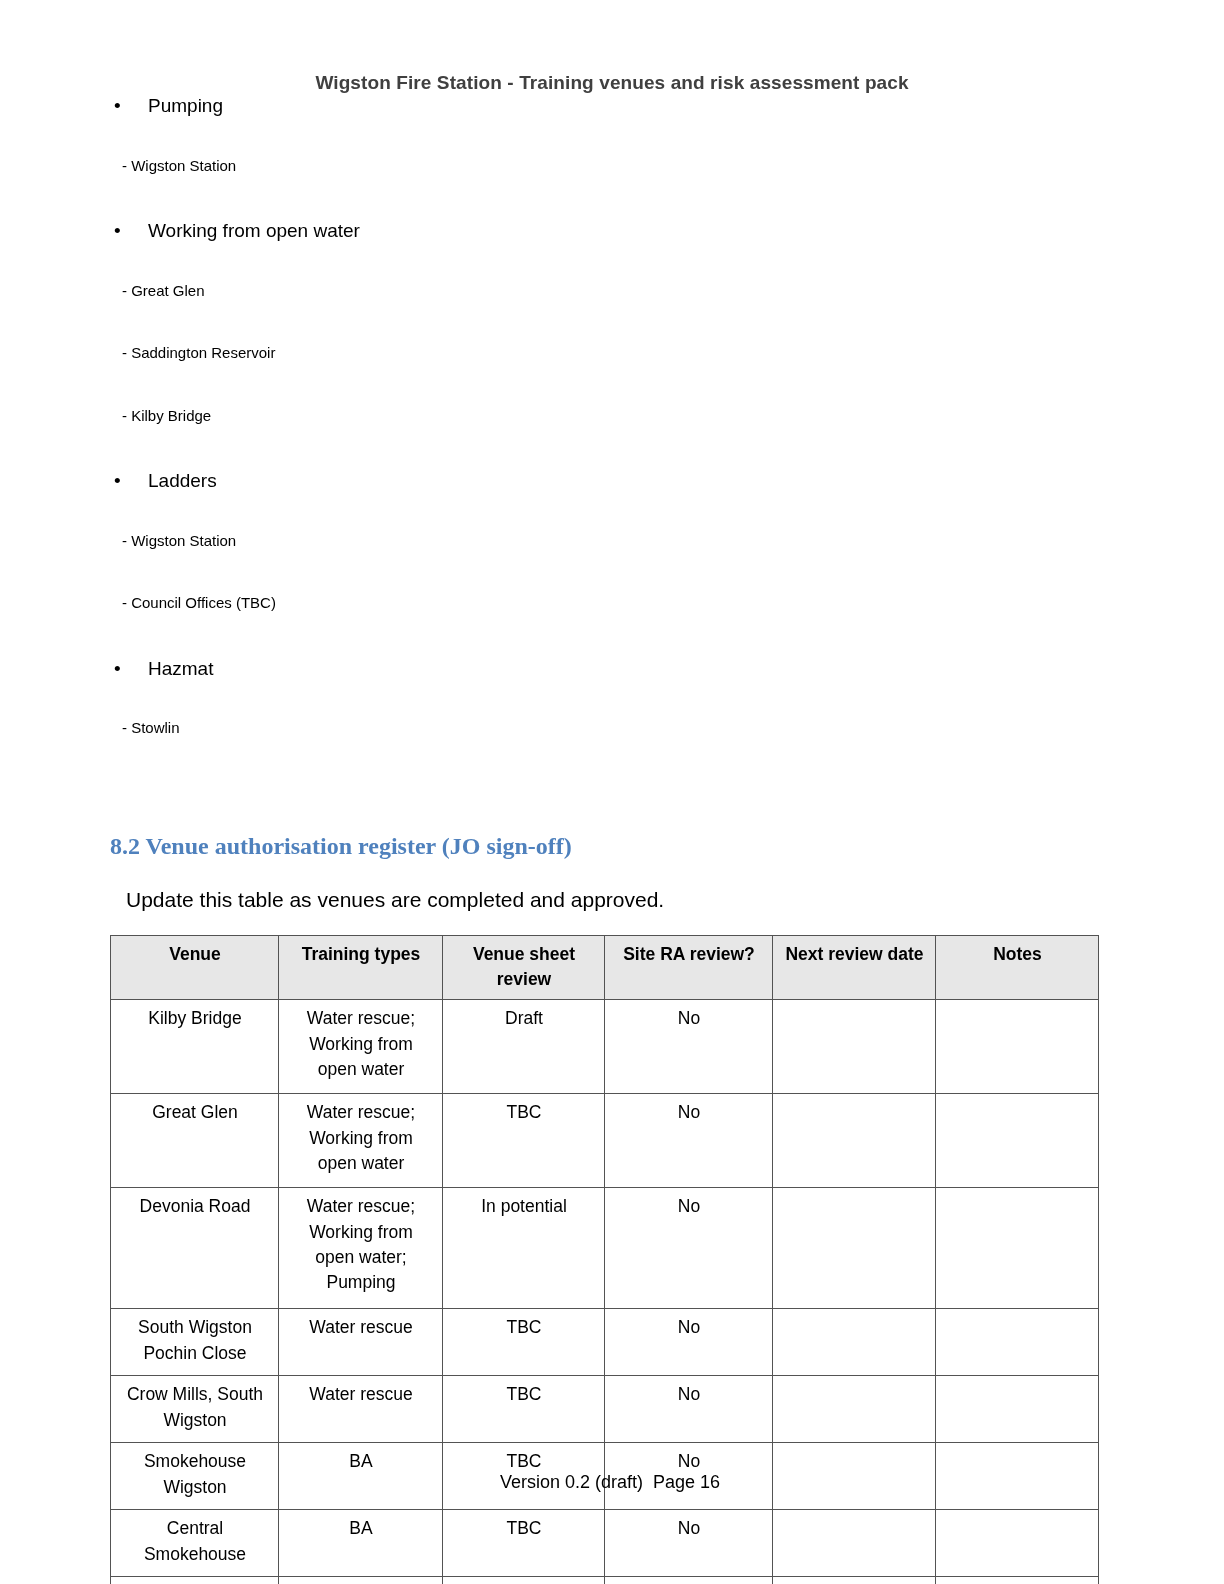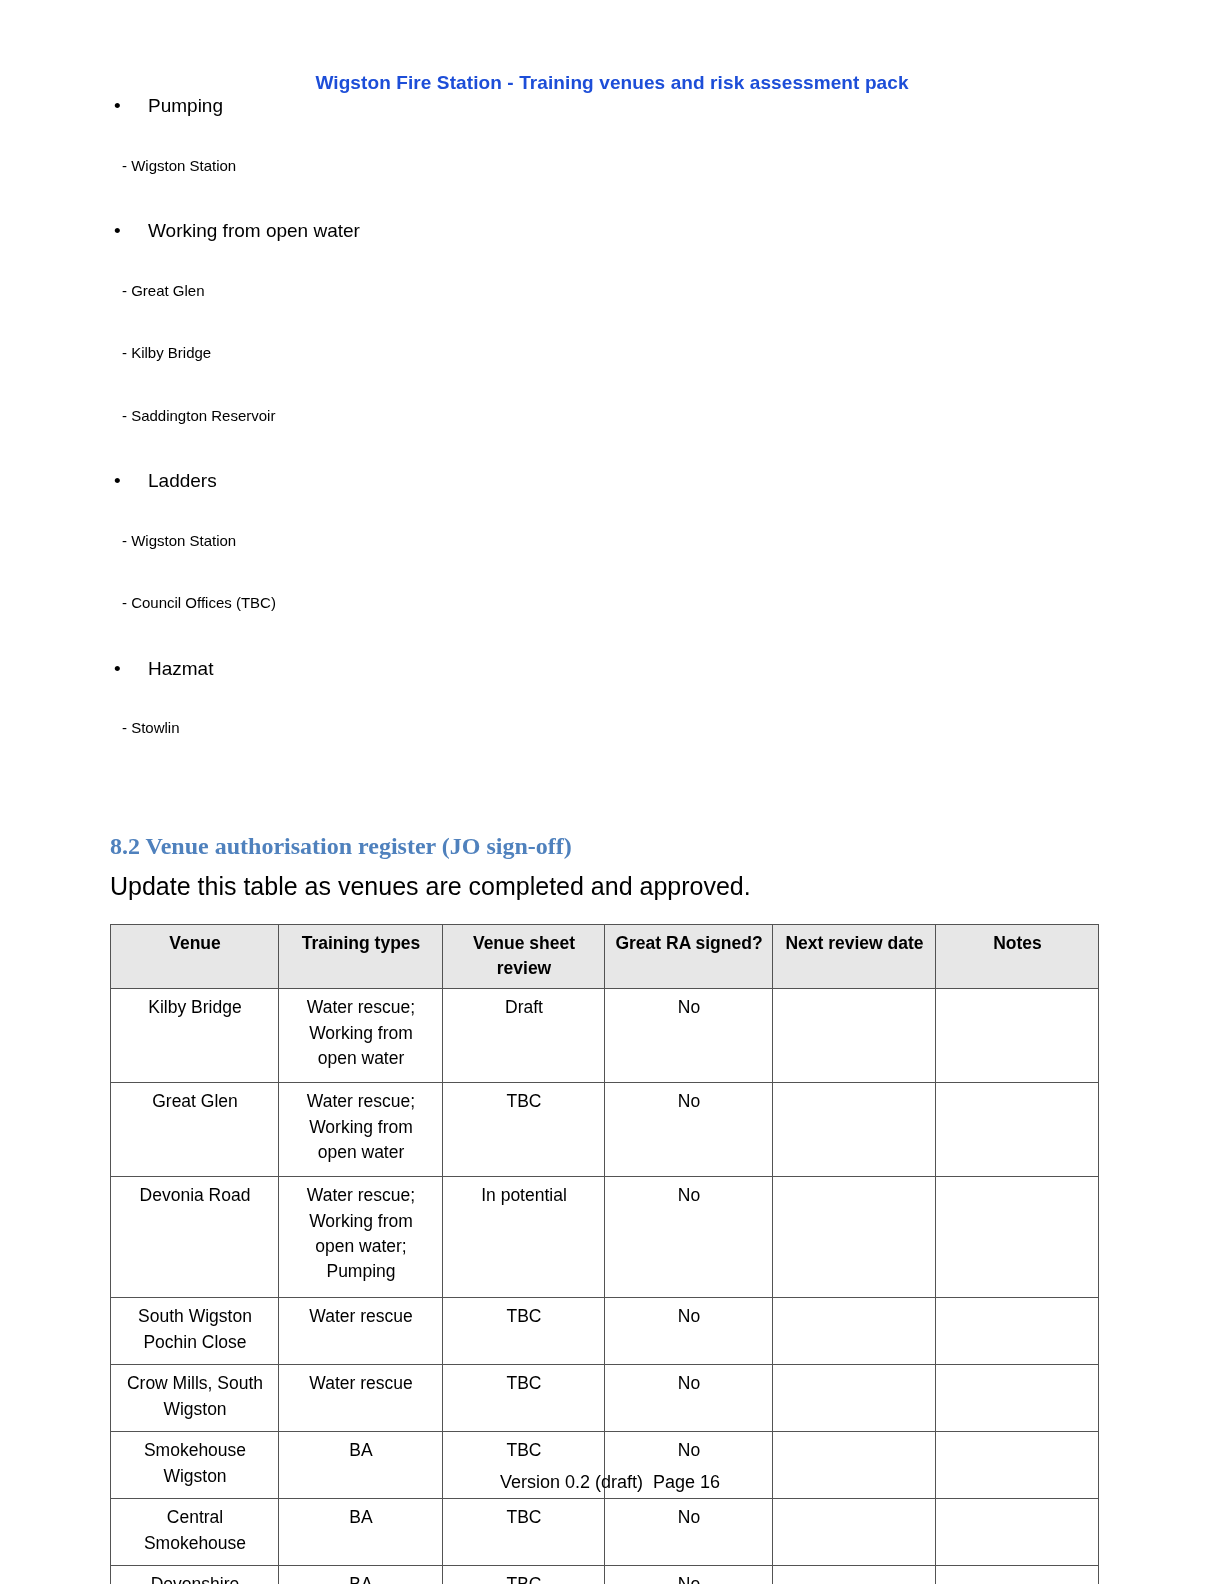--- a/index.html
+++ b/index.html
@@ -16,21 +16,21 @@
     width: 1224px;
     height: 1584px;
     background: #ffffff;
     box-sizing: border-box;
     overflow: hidden;
   }
   .doc-title {
     text-align: center;
     font-size: 19px;
     font-weight: bold;
-    color: #1d4ed8;
+    color: #404040;
     margin: 0;
     padding-top: 72px;
     letter-spacing: 0.1px;
   }
   .content {
     padding-left: 110px;
     padding-right: 110px;
     margin-top: 0;
   }
   .bullet-line {
@@ -64,23 +64,23 @@
   .section-heading {
     font-size: 24px;
     font-weight: bold;
     color: #4f81bd;
     margin: 0;
     line-height: 1.2;
     padding-top: 2px;
     font-family: Liberation Serif, serif;
   }
   .section-intro {
-    font-size: 25px;
-    color: #000000;
-    margin: 0;
+    font-size: 21px;
+    color: #000000;
+    margin: 16px;
     padding-top: 11px;
     line-height: 1.25;
   }
   table.register {
     border-collapse: collapse;
     width: 988px;
     margin-top: 21px;
     table-layout: fixed;
     font-size: 17.5px;
   }
@@ -138,22 +138,22 @@
         <div class="bullet-line">
           <span class="bullet-dot">•</span>
           <span>Pumping</span>
         </div>
         <div class="dash-line">- Wigston Station</div>
         <div class="bullet-line">
           <span class="bullet-dot">•</span>
           <span>Working from open water</span>
         </div>
         <div class="dash-line">- Great Glen</div>
+        <div class="dash-line">- Saddington Reservoir</div>
         <div class="dash-line">- Kilby Bridge</div>
-        <div class="dash-line">- Saddington Reservoir</div>
         <div class="bullet-line">
           <span class="bullet-dot">•</span>
           <span>Ladders</span>
         </div>
         <div class="dash-line">- Wigston Station</div>
         <div class="dash-line">- Council Offices (TBC)</div>
         <div class="bullet-line">
           <span class="bullet-dot">•</span>
           <span>Hazmat</span>
         </div>
@@ -173,21 +173,21 @@
         <col class="col-status">
         <col class="col-ra">
         <col class="col-review">
         <col class="col-notes">
       </colgroup>
       <thead>
         <tr id="register-head-row">
             <th>Venue</th>
             <th>Training types</th>
             <th>Venue sheet review</th>
-            <th>Great RA signed?</th>
+            <th>Site RA review?</th>
             <th>Next review date</th>
             <th>Notes</th>
           </tr>
       </thead>
       <tbody id="register-body">
           <tr class="row-tall">
             <td class="cell-multiline">Kilby Bridge</td>
             <td class="cell-multiline">Water rescue; Working from open water</td>
             <td class="cell-multiline">Draft</td>
             <td class="cell-multiline">No</td>

